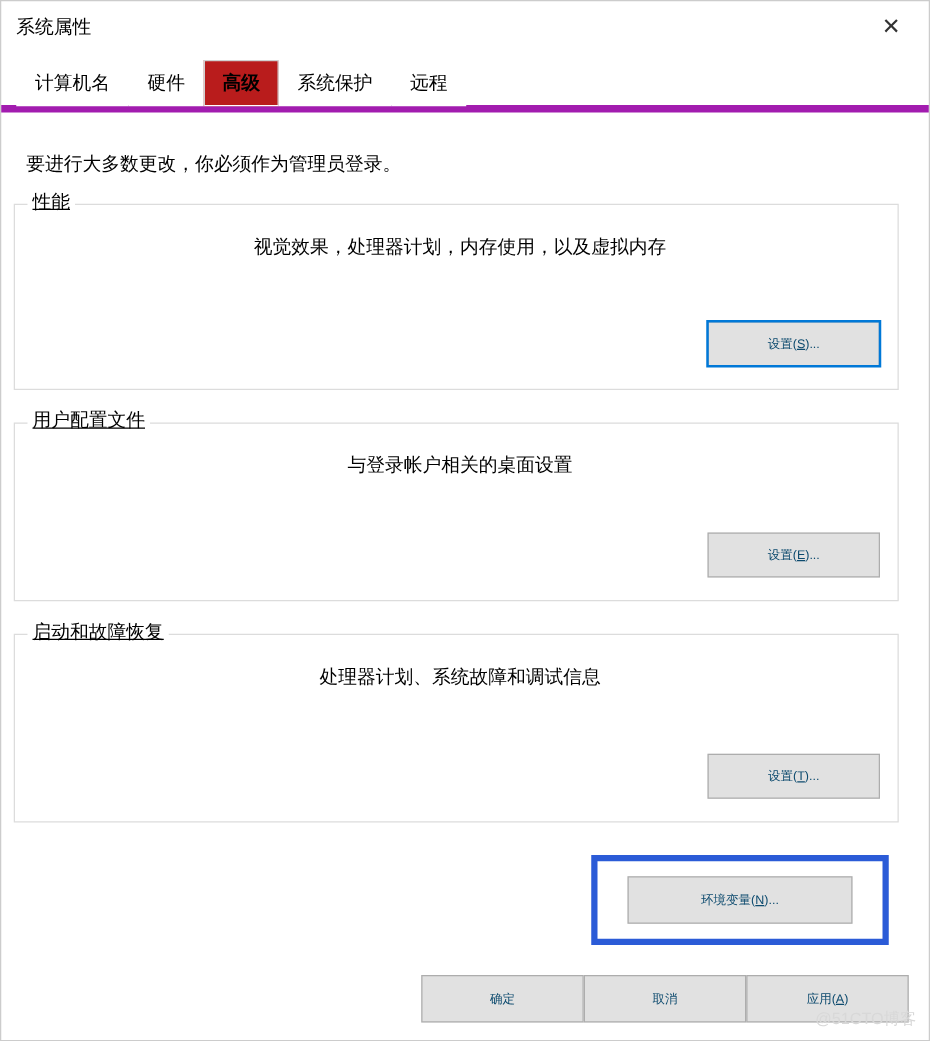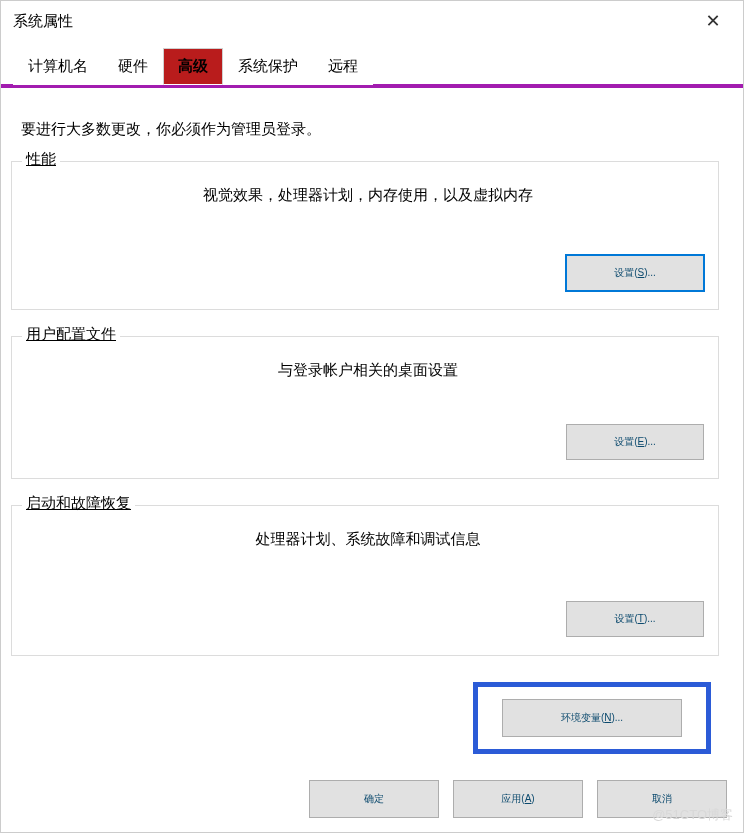--- a/index.html
+++ b/index.html
@@ -41,21 +41,21 @@
       align-items: center;
       justify-content: center;
       cursor: pointer;
       font-size: 18px;
       color: #333;
       font-family: Arial, sans-serif;
     }
     .tabs {
       display: flex;
       padding: 0 12px;
-      border-bottom: 4px solid #a21caf;
+      border-bottom: 6px solid #a21caf;
       margin-top: 6px;
       position: relative;
     }
     .tab {
       padding: 8px 14px;
       font-size: 15px;
       color: #000;
       cursor: pointer;
       border: 1px solid transparent;
       position: relative;
@@ -141,21 +141,20 @@
     }
     .env-highlight .win-btn {
       min-width: 180px;
       height: 38px;
     }
     .dialog-buttons {
       position: absolute;
       bottom: 14px;
       right: 16px;
       display: flex;
-      gap: 14px;
       justify-content: space-between;
     }
     .dialog-buttons .win-btn {
       min-width: 130px;
       height: 38px;
     }
     .watermark {
       position: absolute;
       bottom: 8px;
       right: 10px;
@@ -227,21 +226,21 @@
         <button class="win-btn">环境变量(<u>N</u>)...</button>
       </div>
     </div>
 
   </div>
 
   <div class="dialog-buttons">
     <button class="win-btn">
       <span>确定</span>
     </button>
-    <button class="win-btn">应用(<u>A</u>)</button>
     <button class="win-btn">
       <span>取消</span>
     </button>
+    <button class="win-btn">应用(<u>A</u>)</button>
   </div>
 
   <div class="watermark">@51CTO博客</div>
 
 </div>
 
 </body></html>

